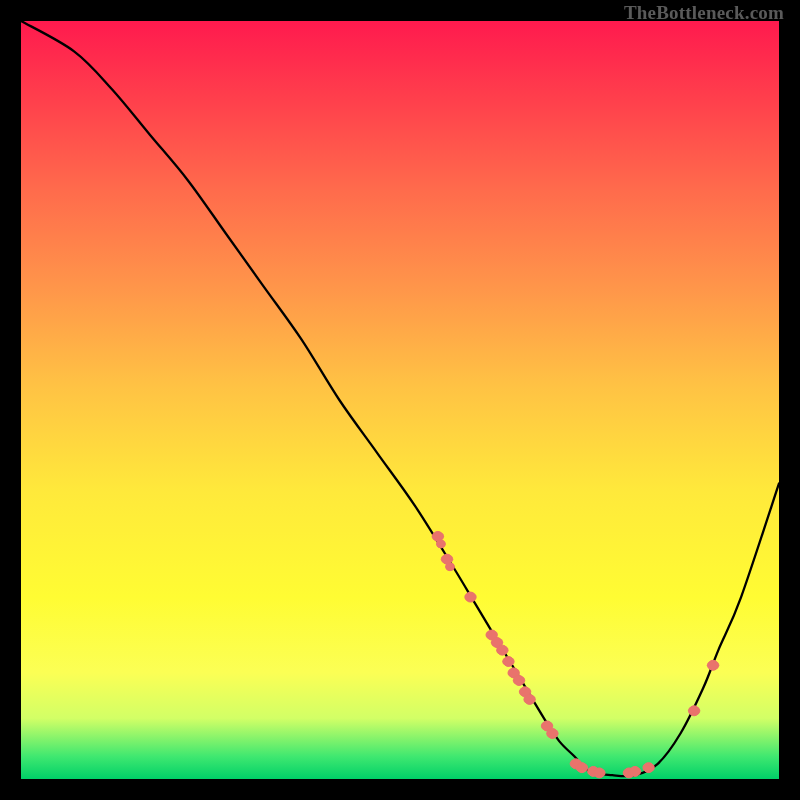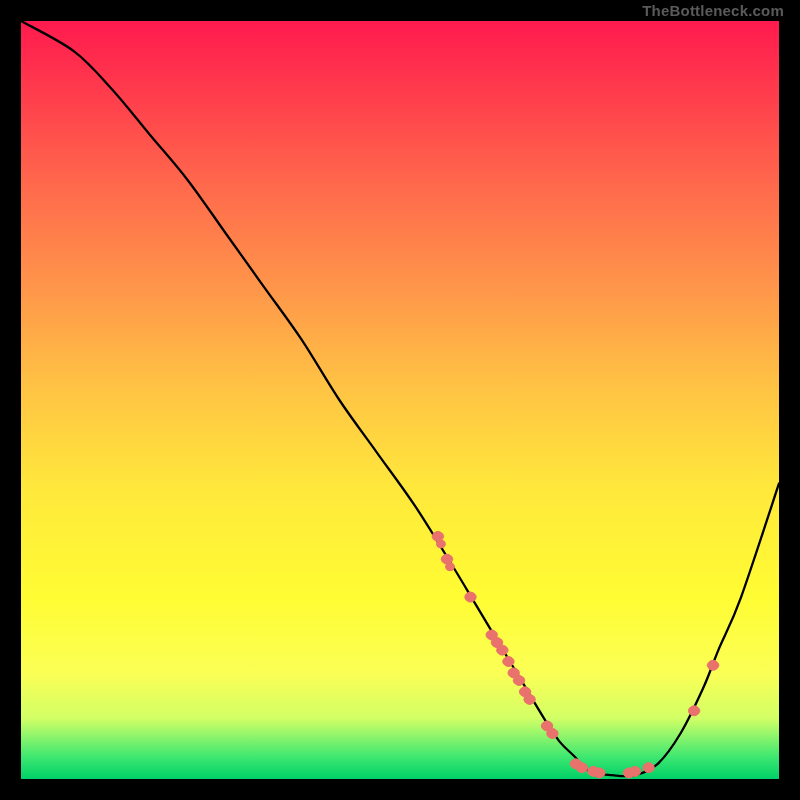--- a/index.html
+++ b/index.html
@@ -27,22 +27,22 @@
       #fbff55 86%,
       #d2ff66 92%,
       #40e870 97%,
       #00d068 100%);
   }
   .attr {
     position: absolute;
     top: 2px;
     right: 16px;
     color: #5a5a5a;
-    font-family: Liberation Sans, sans-serif;
-    font-size: 15px;
+    font-family: Liberation Serif, serif;
+    font-size: 19px;
     font-weight: 600;
     letter-spacing: 0.2px;
   }
   svg.plot {
     position: absolute;
     left: 21px;
     top: 21px;
     width: 758px;
     height: 758px;
     overflow: visible;

